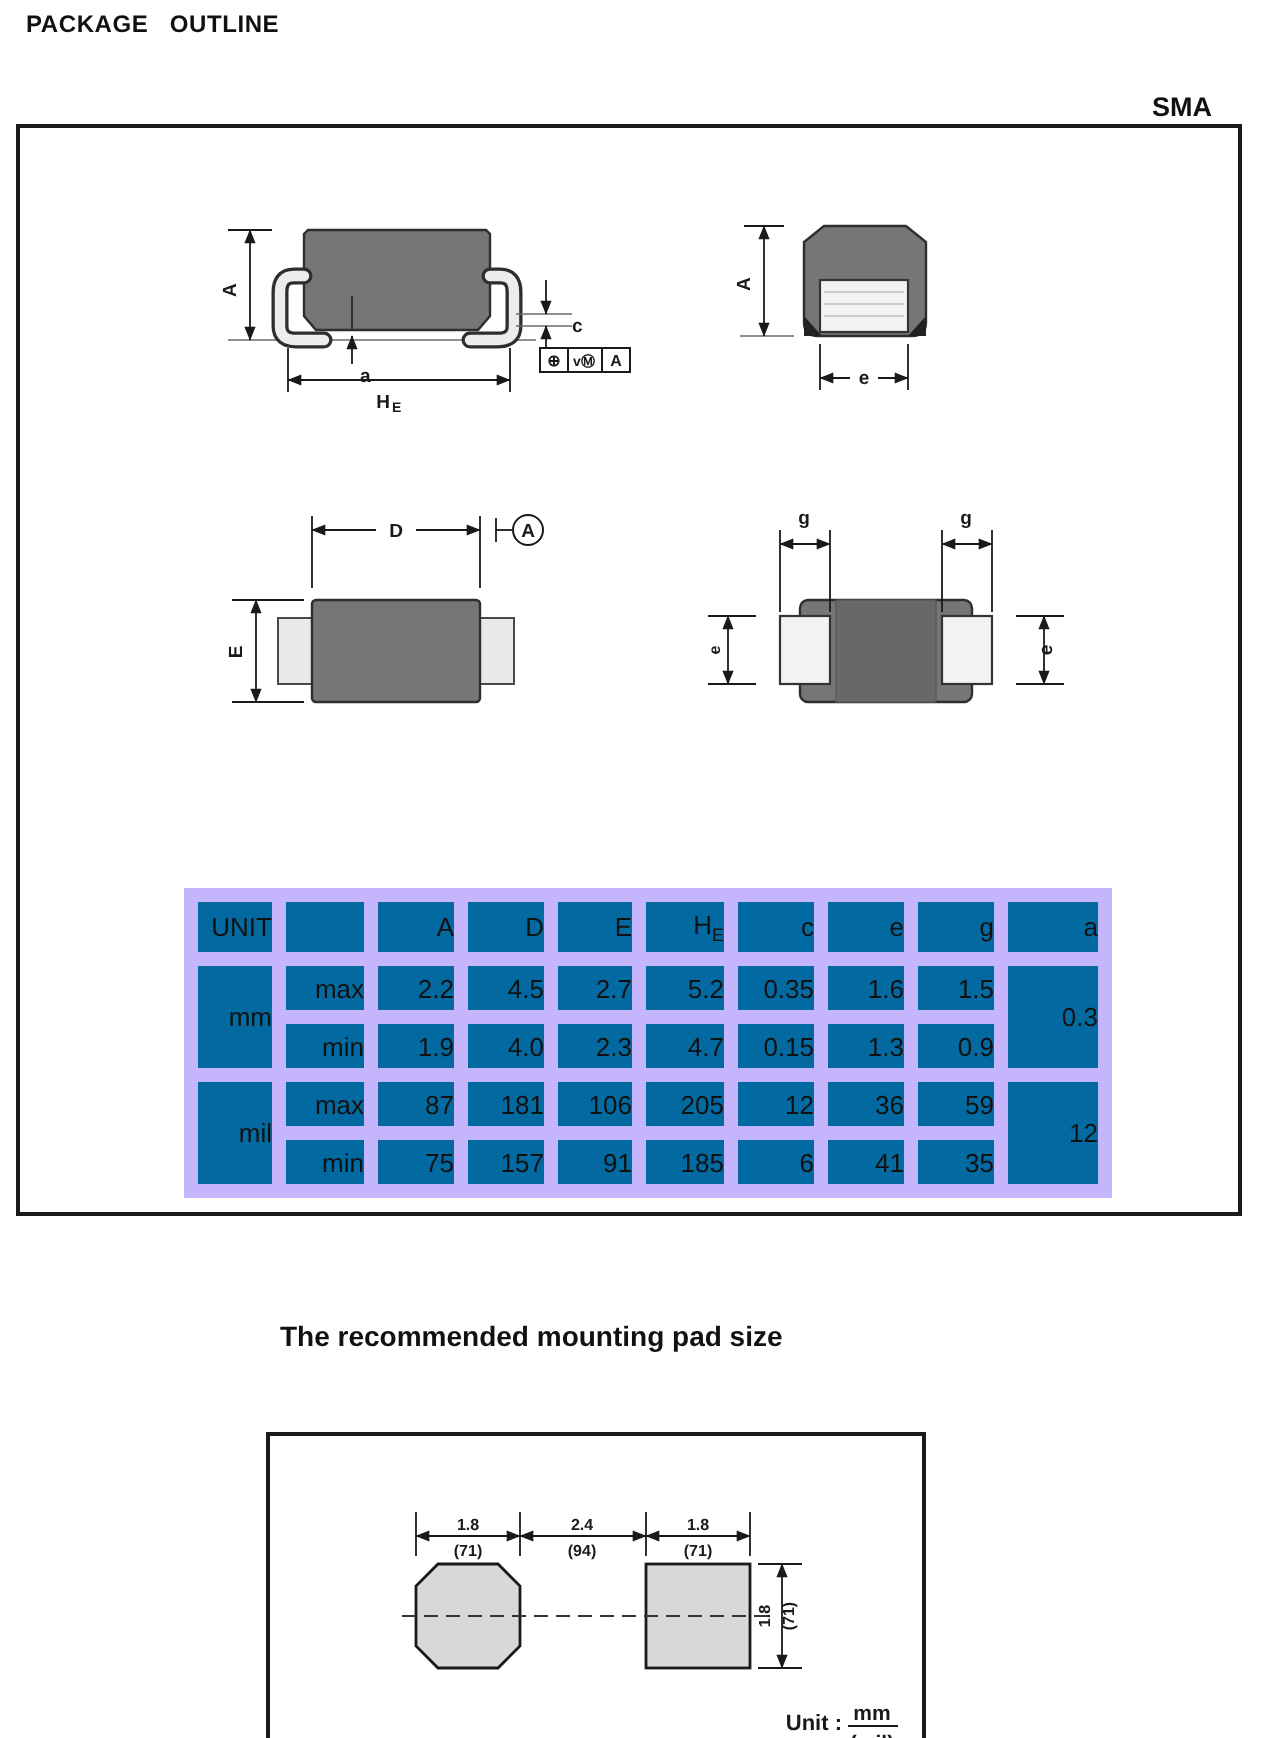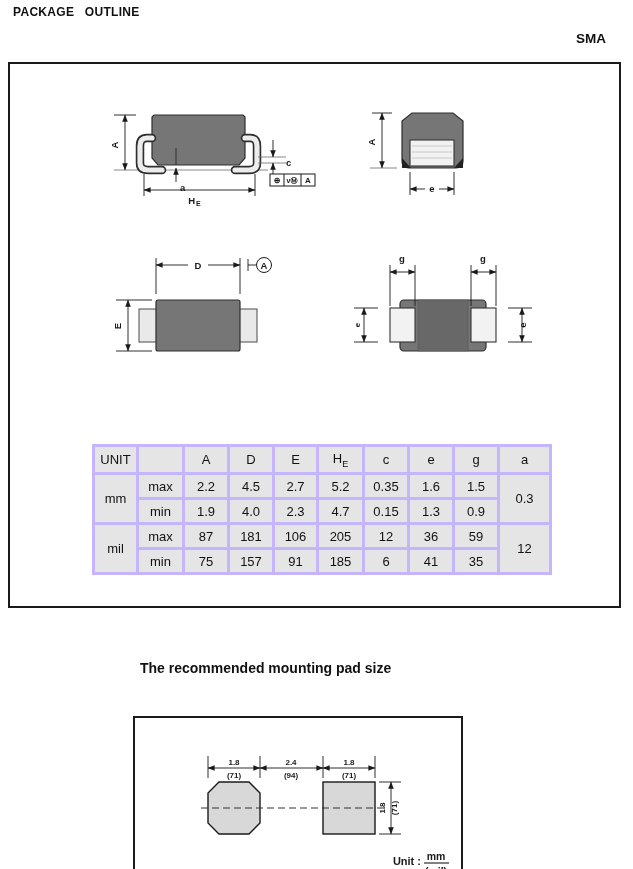--- a/index.html
+++ b/index.html
@@ -1,28 +1,28 @@
 <!DOCTYPE html>
 <html><head>
 <meta charset="utf-8">
 <style>
   html,body{margin:0;padding:0;background:#fff;}
   .page{position:relative;width:633px;height:869px;background:#ffffff;
         font-family:"Liberation Sans",sans-serif;color:#111;overflow:hidden;}
   .title{position:absolute;left:13px;top:5px;font-size:12px;font-weight:bold;
          word-spacing:7px;letter-spacing:.3px;}
   .subtitle{position:absolute;left:13px;top:28px;font-size:13.5px;font-weight:bold;}
-  .pkg-code{position:absolute;right:27px;top:31px;font-size:13.5px;font-weight:bold;}
+  .pkg-code{position:absolute;right:27px;top:46px;font-size:13.5px;font-weight:bold;}
   .frame{position:absolute;left:8px;top:62px;width:613px;height:546px;
          border:2px solid #1a1a1a;box-sizing:border-box;}
   .drw{position:absolute;}
   .dimtable{position:absolute;left:92px;top:444px;border-collapse:collapse;
             table-layout:fixed;font-size:13px;border:2px solid #1a1a1a;}
-  .dimtable th,.dimtable td{border:3px solid #c4b5fd;text-align:center;
-            font-weight:normal;padding:0;height:22px;background:#e5e5e5;}
+  .dimtable th,.dimtable td{border:7px solid #c4b5fd;text-align:right;
+            font-weight:normal;padding:0;height:22px;background:#0369a1;}
   .dimtable th{height:25px;}
   .dimtable sub{font-size:9px;}
   .pad-title{position:absolute;left:140px;top:660px;font-size:14px;font-weight:bold;}
   .pad-box{position:absolute;left:133px;top:716px;width:330px;height:168px;
            border:2px solid #1a1a1a;box-sizing:border-box;}
   
   .ln{stroke:#1a1a1a;stroke-width:.9;fill:none;}
   .thin{stroke:#6b6b6b;stroke-width:.8;fill:none;}
   .dim{font-family:"Liberation Sans",sans-serif;font-size:9.5px;font-weight:bold;fill:#1a1a1a;}
   .dims{font-family:"Liberation Sans",sans-serif;font-size:8px;font-weight:bold;fill:#1a1a1a;}

